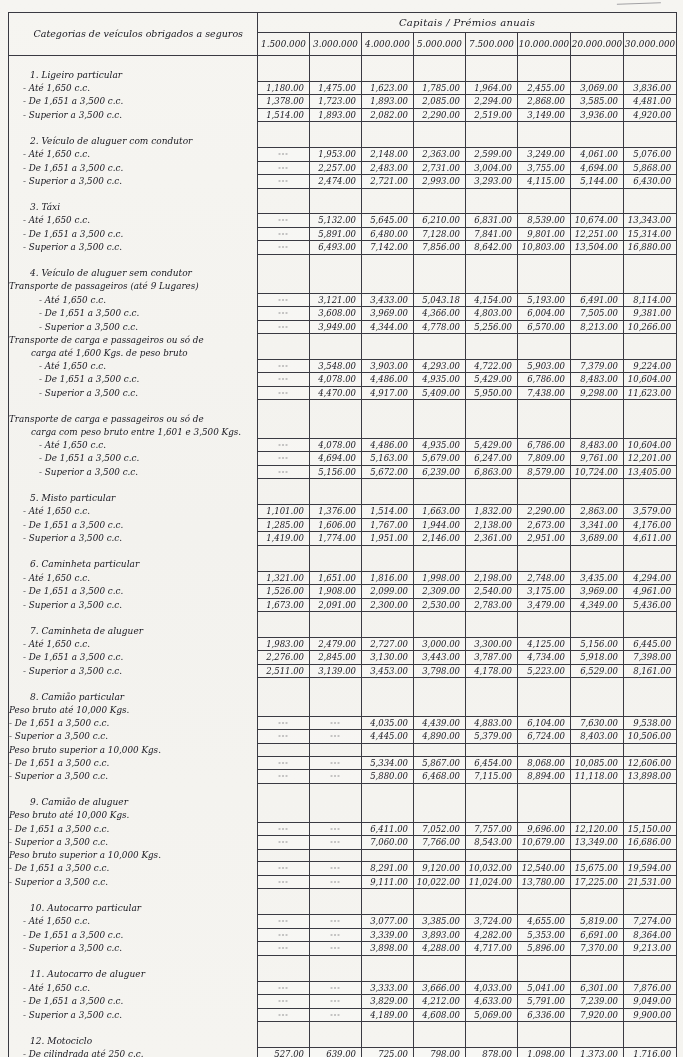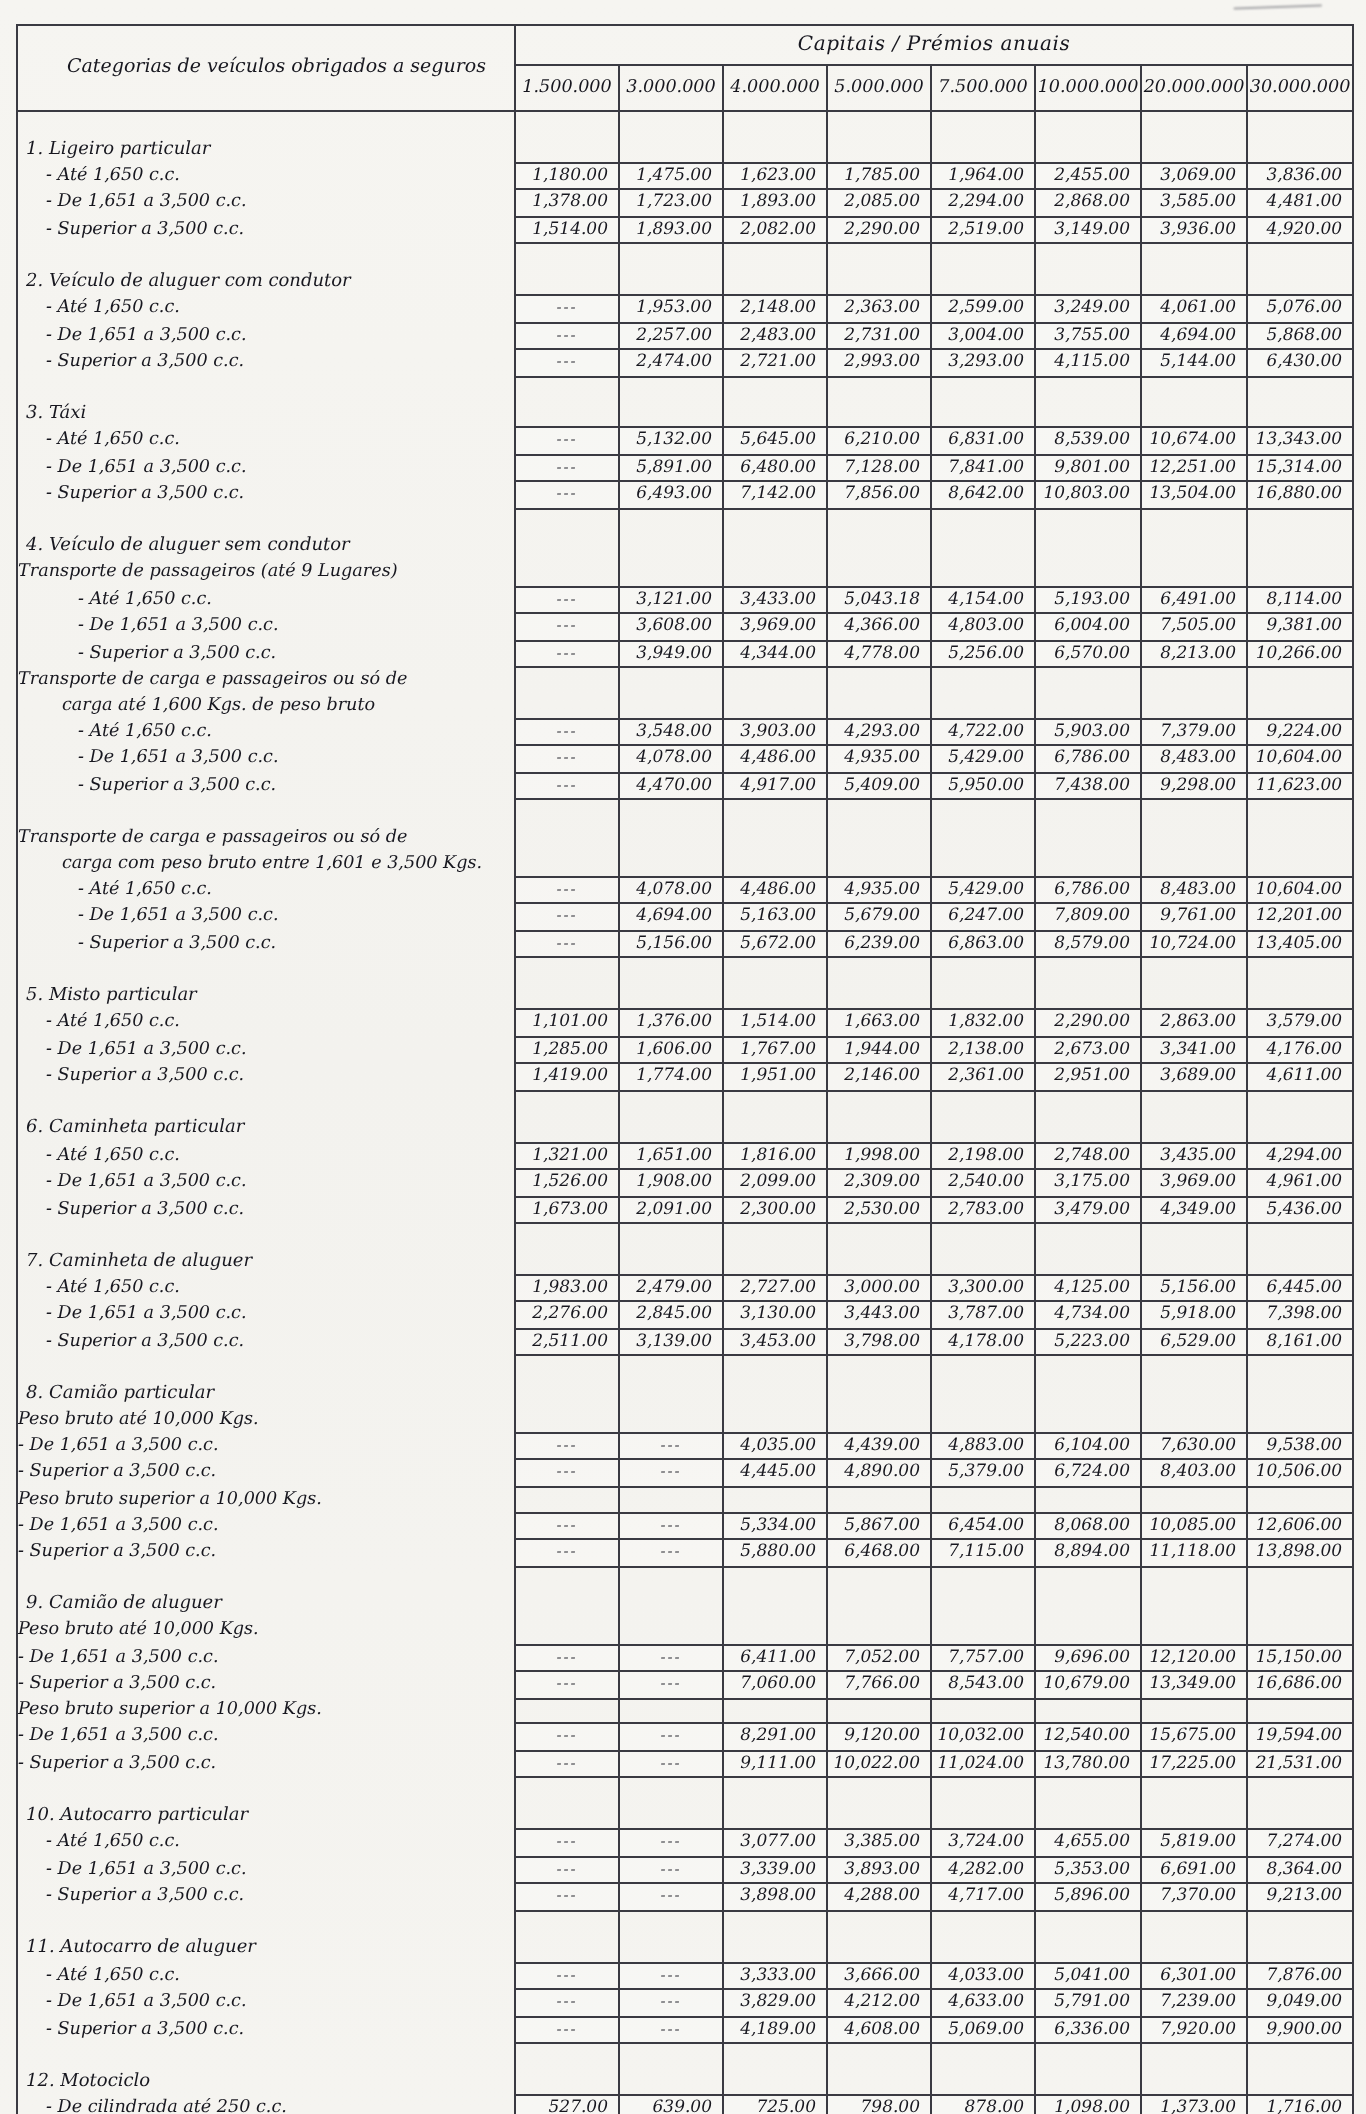--- a/index.html
+++ b/index.html
@@ -34,21 +34,21 @@
   tbody td{line-height:12.5px;font-size:8.8px;}
   td.lbl{border-right:1px solid #3a3a42;white-space:nowrap;overflow:hidden;}
   td.val,td.empty{border-left:1px solid #3a3a42;border-right:1px solid #3a3a42;}
   td.val{
     border-top:1px solid #3a3a42;border-bottom:1px solid #3a3a42;
     text-align:right;padding-right:5px;font-size:8.5px;
     background:rgba(255,255,255,.25);
   }
   td.val.dash{text-align:center;padding-right:0;font-size:7.5px;letter-spacing:1px;color:#2b2b33;}
   tr.r-s td.lbl{font-size:9px;}
-  .ind0{padding-left:4px;}
+  .ind0{padding-left:21px;}
   .ind1{padding-left:14px;}
   .ind2{}
   .ind3{padding-left:22px;}
   .ind4{padding-left:30px;}
   .ind5{padding-left:0;}
 </style>
 </head>
 <body>
 
 <div class="page">

